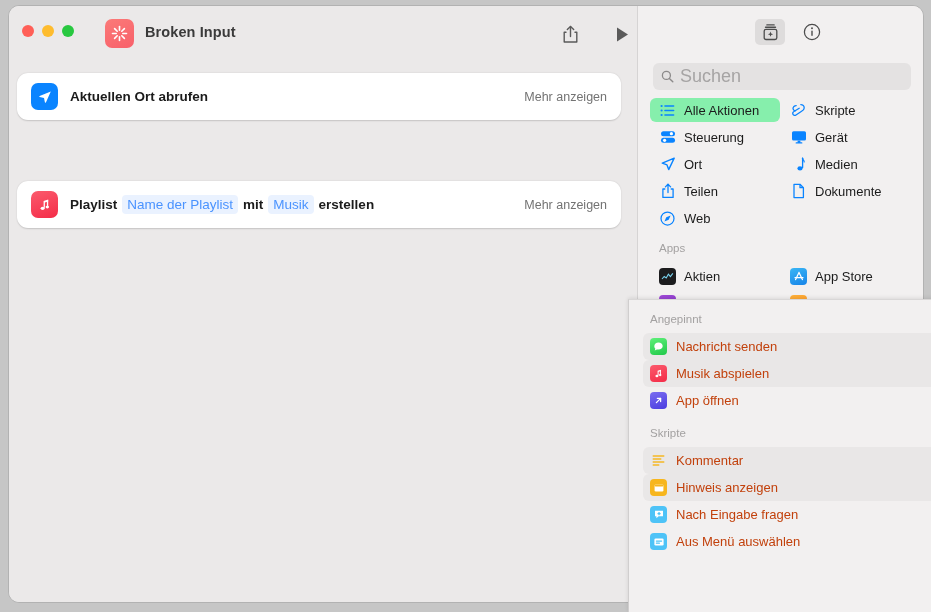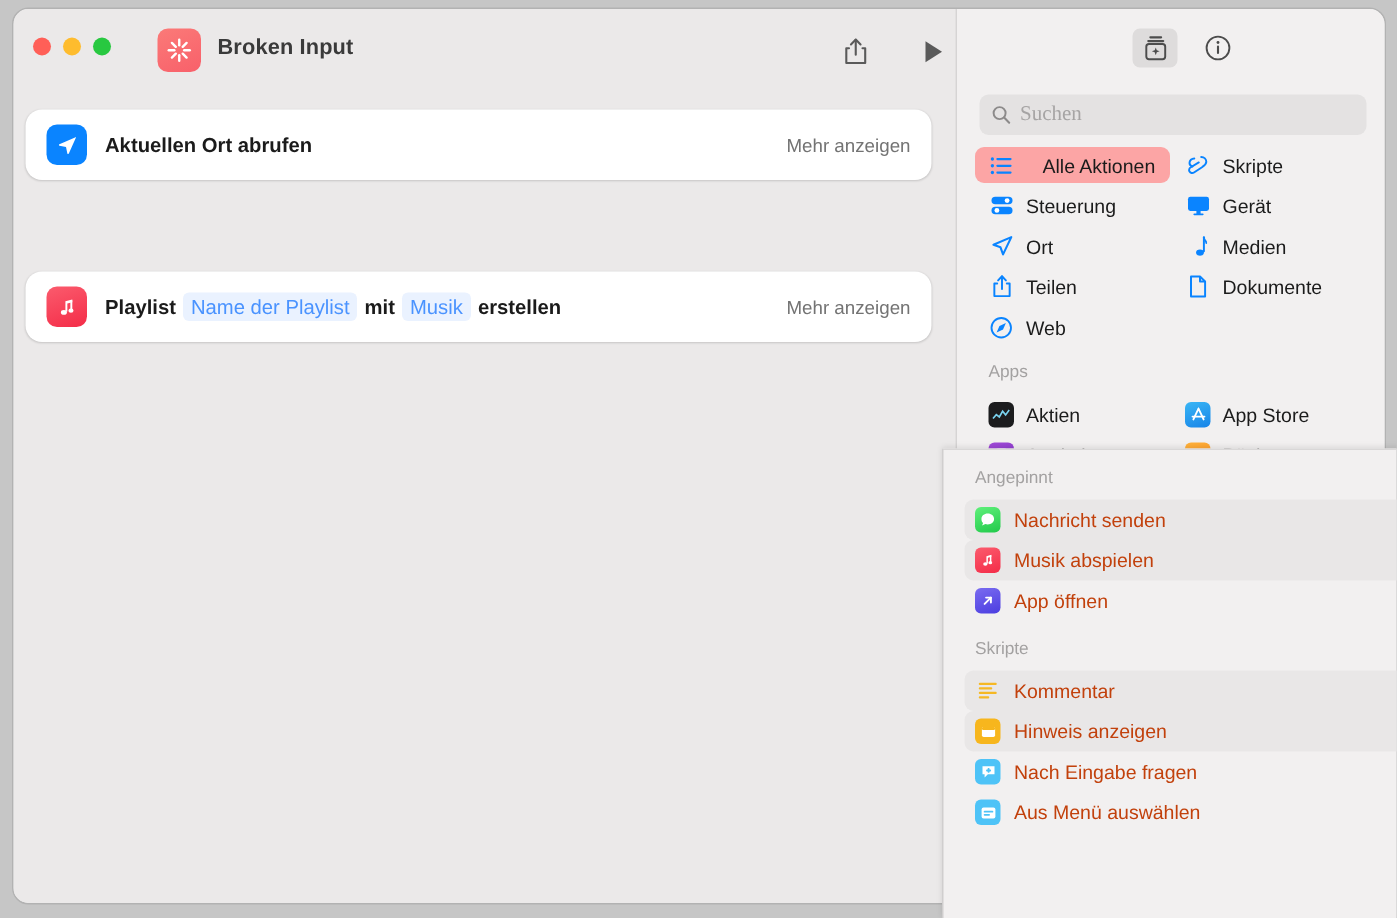--- a/index.html
+++ b/index.html
@@ -187,22 +187,22 @@
     border-radius: 6px;
     display: flex;
     align-items: center;
     padding: 0 8px;
   }
   .searchbar .sicon { flex: 0 0 auto; margin-right: 6px; display:flex; }
   .search-input {
     border: none;
     outline: none;
     background: transparent;
-    font-family: Liberation Serif, serif;
-    font-size: 14px;
+    font-family: Liberation Sans, sans-serif;
+    font-size: 18px;
     color: #4d7c0f;
     width: 100%;
   }
   .search-input::placeholder { color: #a6a4a4; }
 
   
   .cat-area {
     position: absolute;
     left: 0;
     top: 92px;
@@ -220,21 +220,21 @@
     display: flex;
     align-items: center;
     border-radius: 6px;
     padding-left: 9px;
     font-size: 13px;
     color: #1b1b1b;
     white-space: nowrap;
   }
   .cat-item.col-l { left: 12px;  width: 130px; }
   .cat-item.col-r { left: 143px; width: 136px; }
-  .cat-item.sel { background: #fca5a5; gap: 11px; }
+  .cat-item.sel { background: #86efac; }
   .cat-ico {
     width: 17px;
     flex: 0 0 17px;
     margin-right: 8px;
     display: flex;
     align-items: center;
     justify-content: center;
   }
   .cat-label { overflow: hidden; text-overflow: clip; }
 

